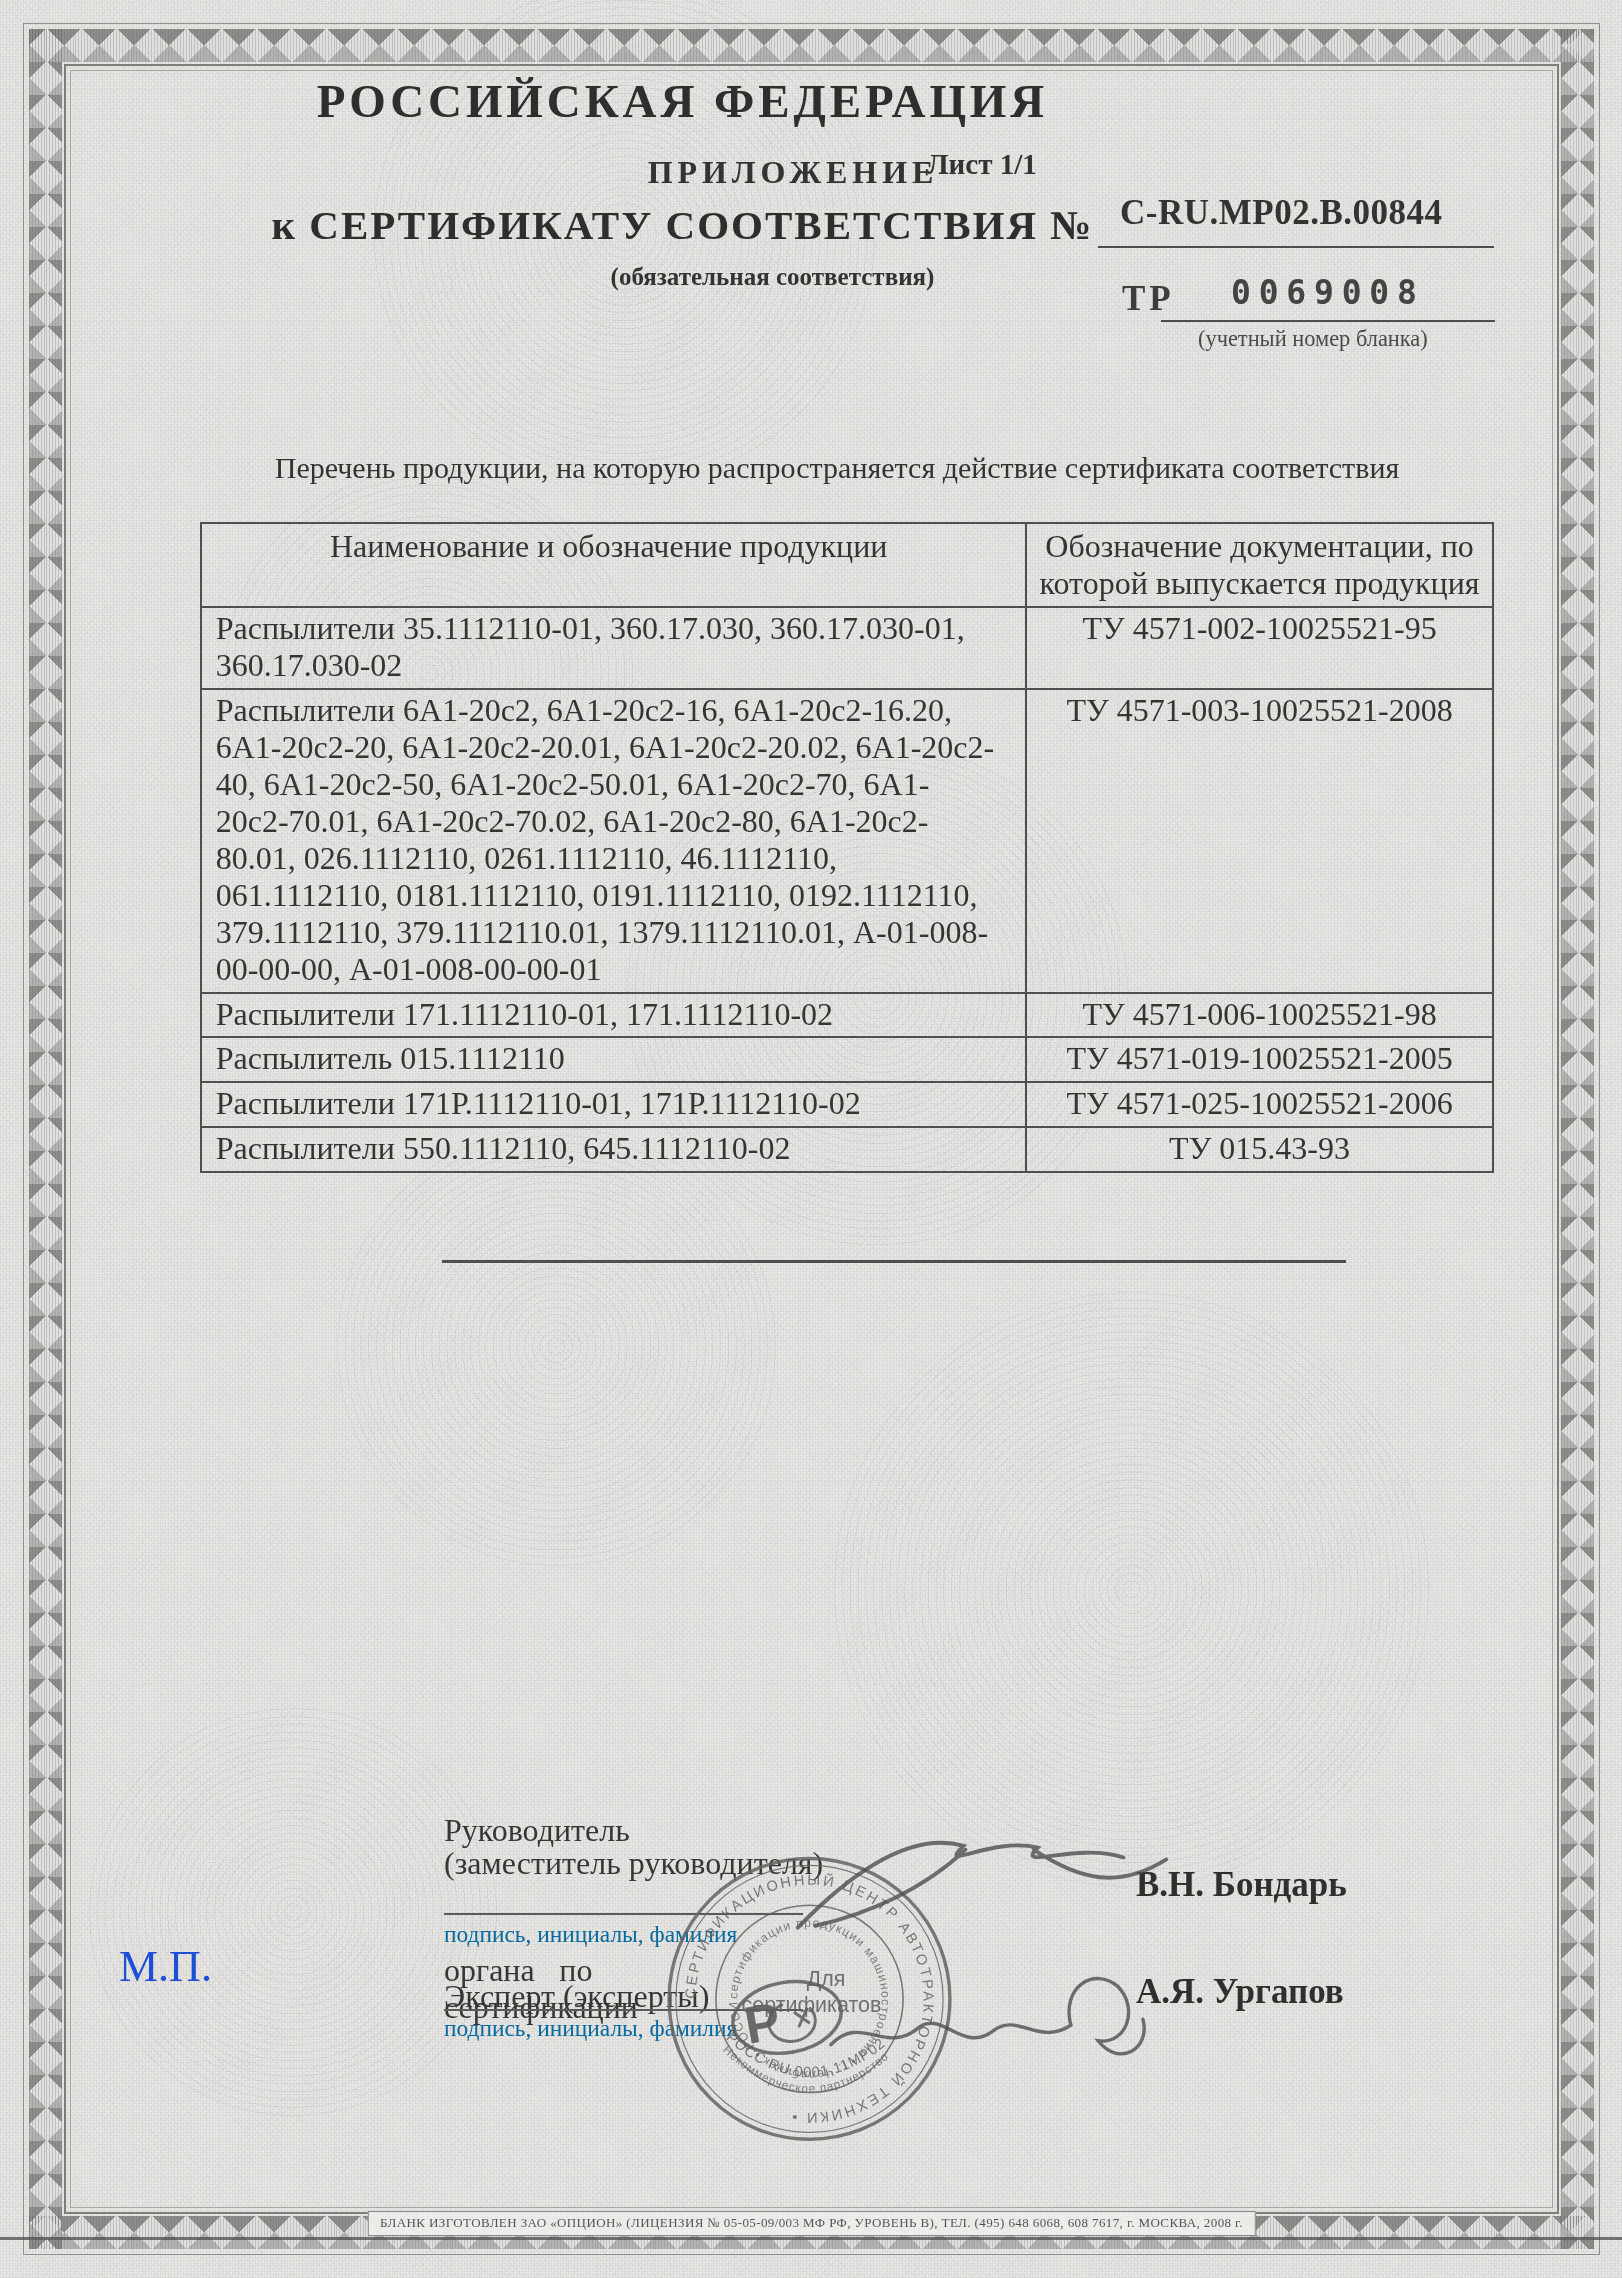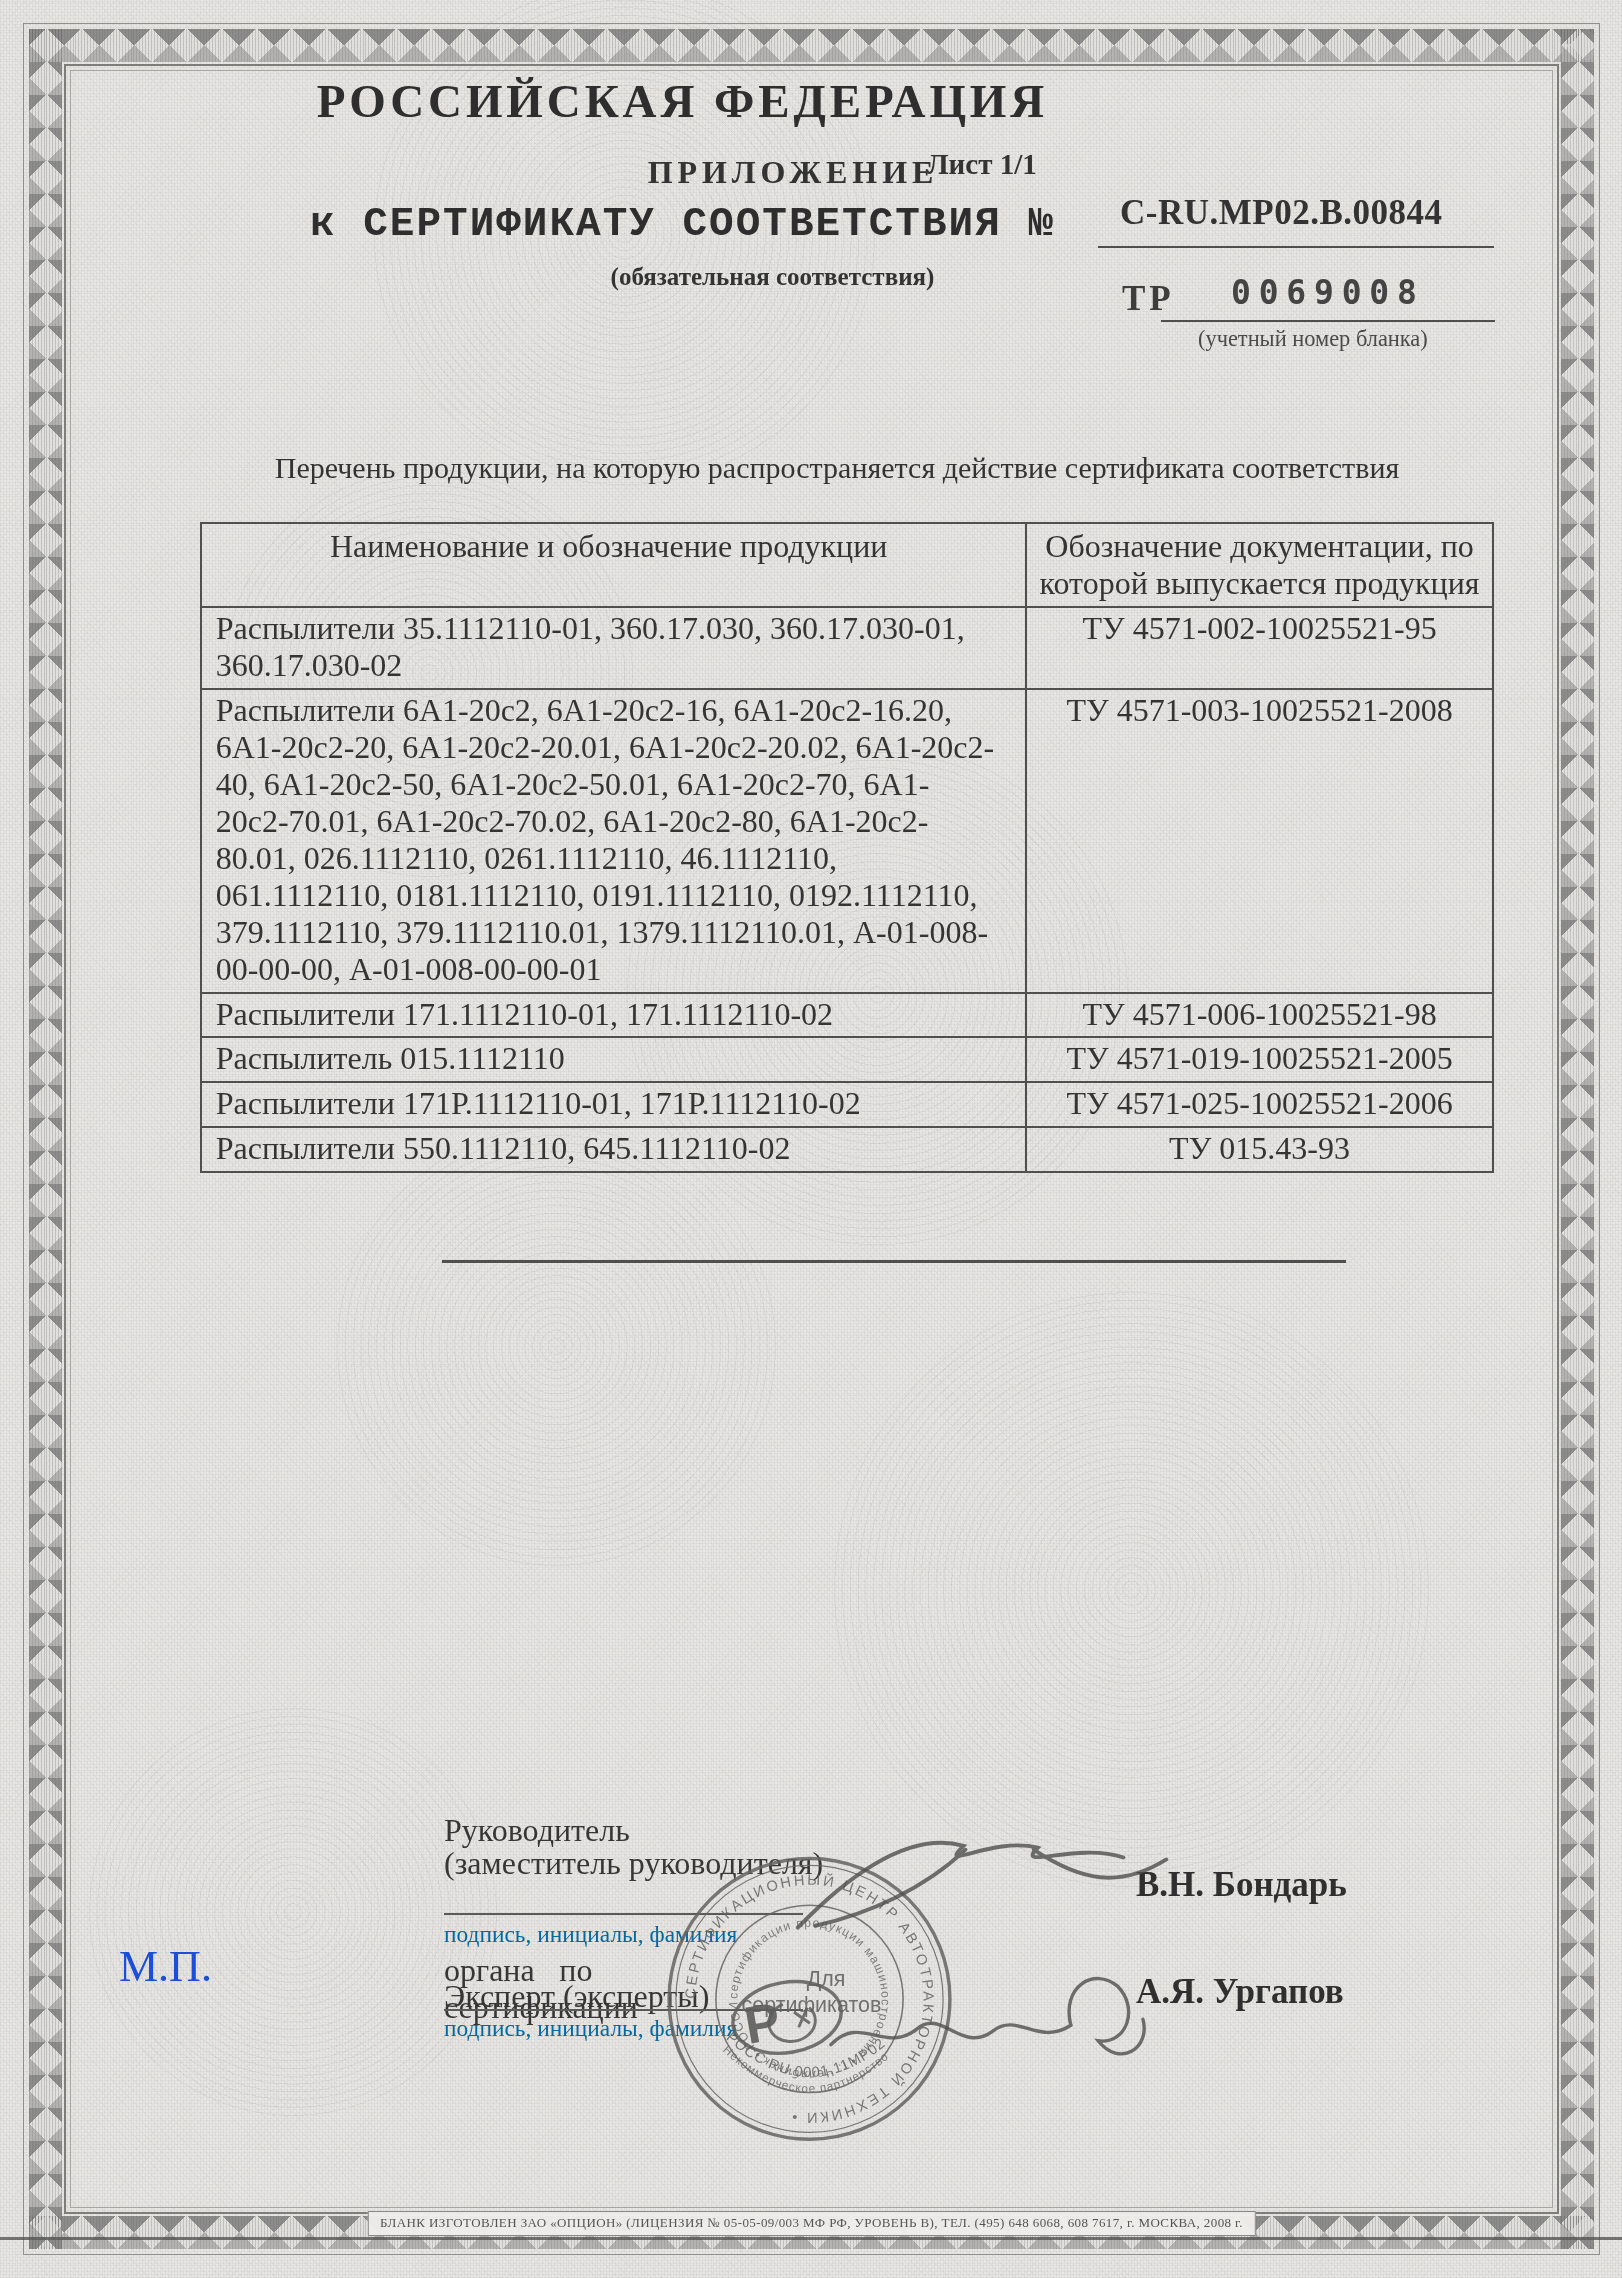--- a/index.html
+++ b/index.html
@@ -99,21 +99,21 @@
   <div class="band band-top"></div>
   <div class="band band-bottom"></div>
   <div class="band band-left"></div>
   <div class="band band-right"></div>
   <div class="inner-line"></div>
   <div class="inner-line2"></div>
 
   <div class="abs ctr doc-title" style="left:200px;top:74px;width:965px;">РОССИЙСКАЯ ФЕДЕРАЦИЯ</div>
   <div class="abs ctr doc-sub" style="left:200px;top:154px;width:1186px;">ПРИЛОЖЕНИЕ</div>
   <div class="abs sheet" style="left:927px;top:148px;">Лист 1/1</div>
-  <div class="abs ctr cert-line" style="left:200px;top:201px;width:965px;font-family:Liberation Mono, monospace;">к СЕРТИФИКАТУ СООТВЕТСТВИЯ  №</div>
+  <div class="abs ctr cert-line" style="left:200px;top:201px;width:965px;">к СЕРТИФИКАТУ СООТВЕТСТВИЯ  №</div>
   <div class="abs ctr cert-kind" style="left:200px;top:263px;width:1145px;">(обязательная соответствия)</div>
 
   <div class="abs cert-num" style="left:1120px;top:193px;">C-RU.МР02.В.00844</div>
   <div class="abs rule" style="left:1098px;top:246px;width:396px;"></div>
 
   <div class="abs tr-label" style="left:1122px;top:279px;">ТР</div>
   <div class="abs blank-num" style="left:1231px;top:273px;">0069008</div>
   <div class="abs rule" style="left:1161px;top:320px;width:334px;"></div>
   <div class="abs small-cap" style="left:1198px;top:326px;">(учетный номер бланка)</div>
 

